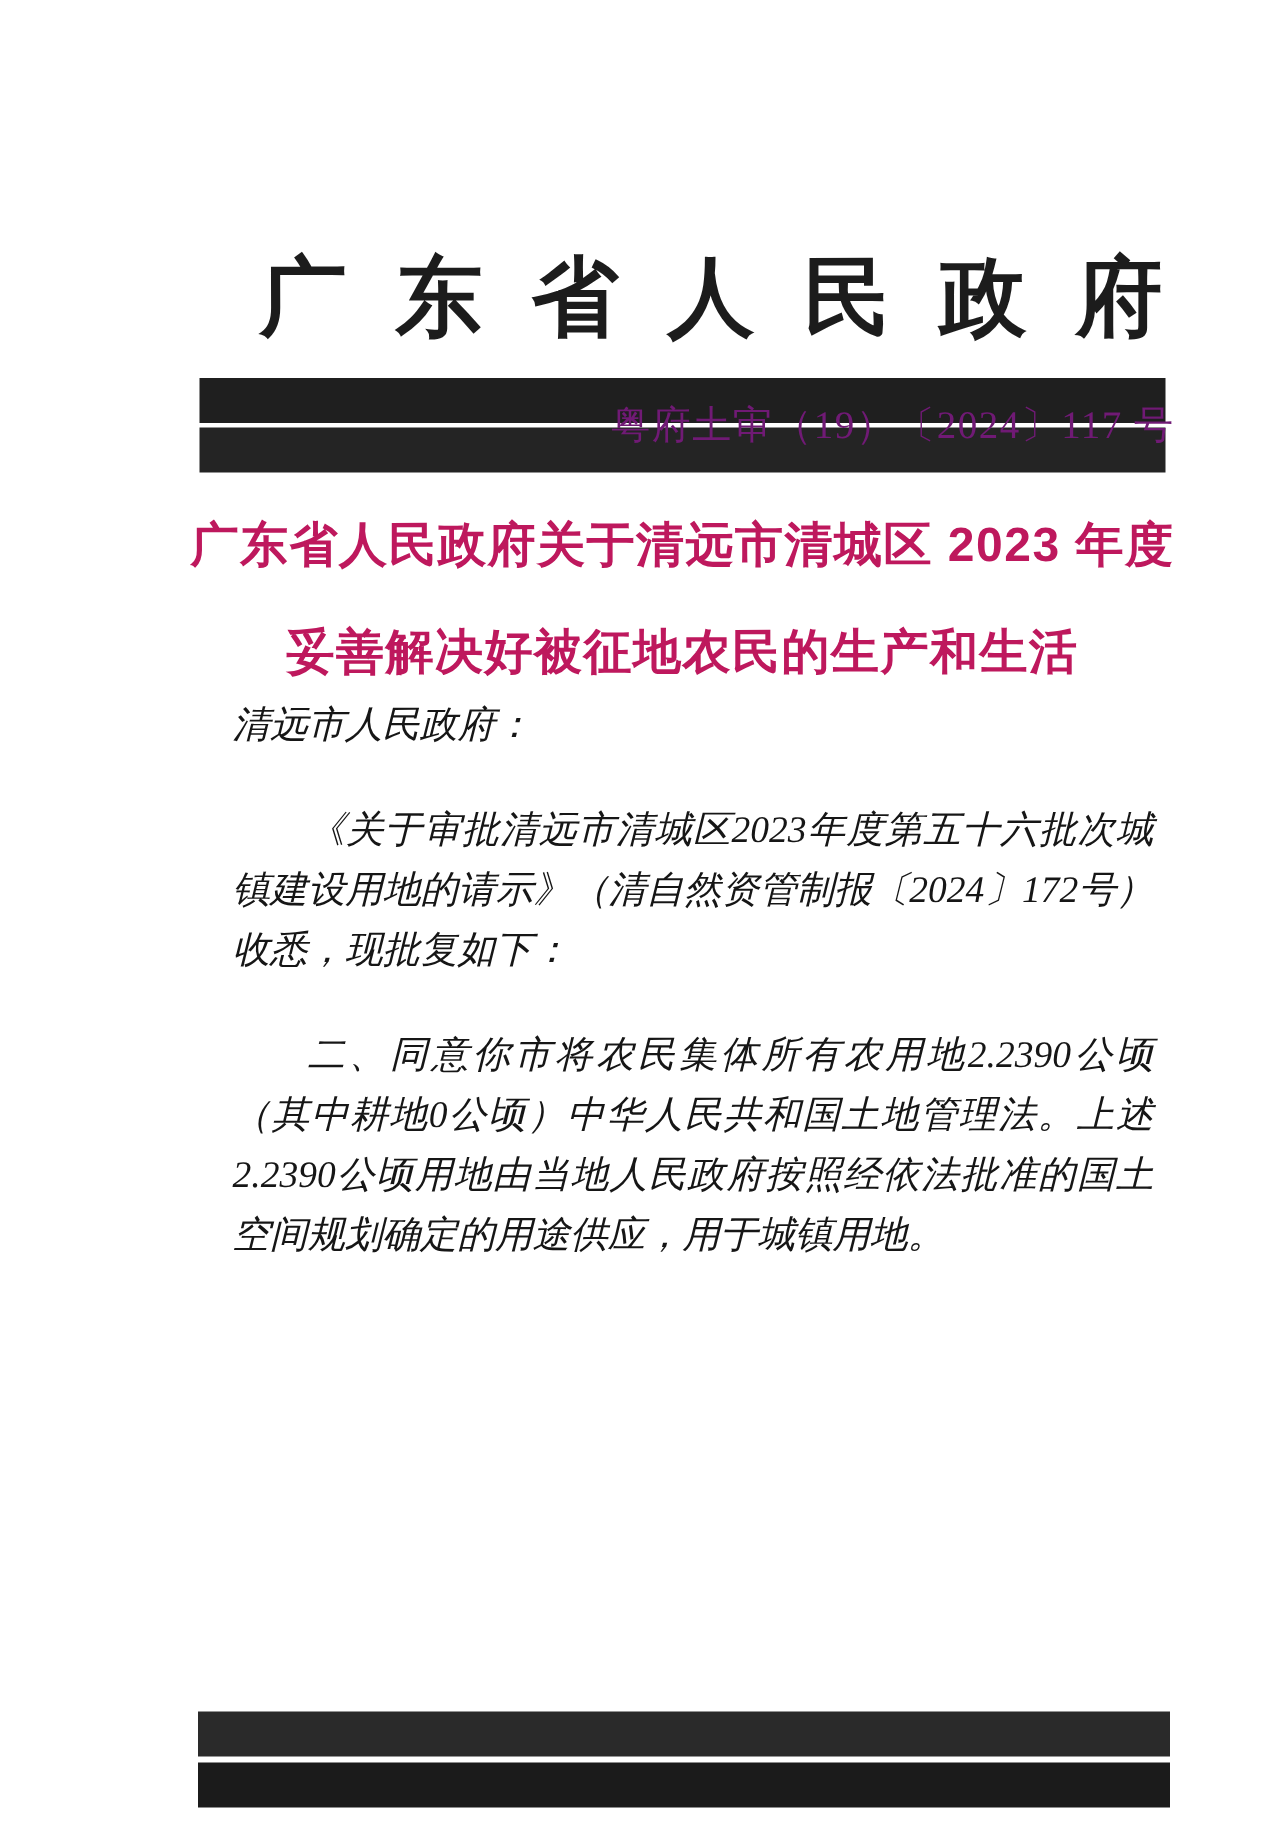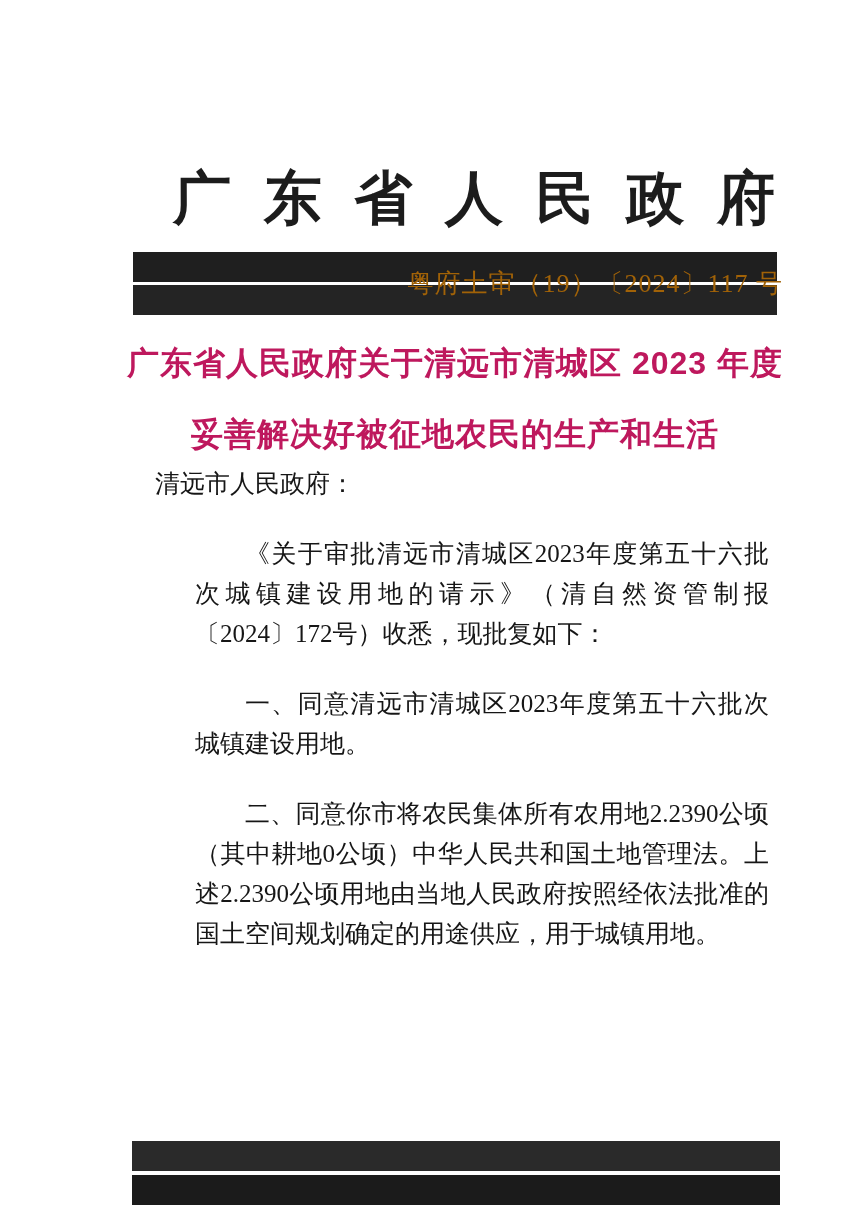--- a/index.html
+++ b/index.html
@@ -40,21 +40,21 @@
     width: 674px;
   }
   .head-rules .r1 { height: 3px; background: #1f1f1f; }
   .head-rules .r2 { height: 2px; background: #242424; margin-top: 3px; }
 
   .doc-number {
     position: absolute;
     top: 221px;
     right: 82px;
     font-size: 26px;
-    color: #a16207;
+    color: #701a75;
     font-family: "Liberation Serif", serif;
     letter-spacing: 1px;
     white-space: nowrap;
   }
 
   .doc-title {
     position: absolute;
     top: 283px;
     left: 0;
     right: 0;
@@ -72,23 +72,24 @@
     position: absolute;
     left: 95px;
     top: 404px;
     width: 674px;
     font-family: "Liberation Serif", serif;
     font-size: 25px;
     line-height: 40px;
     color: #161616;
     text-align: justify;
     letter-spacing: 0;
+    font-style: italic;
   }
   .doc-body p { margin: 0; }
-  .doc-body .para { text-indent: 2em; margin-left: 40px; }
+  .doc-body .para { text-indent: 2em; }
 
   .foot-rules {
     position: absolute;
     left: 87px;
     top: 1096px;
     width: 678px;
   }
   .foot-rules .f1 { height: 2px; background: #2a2a2a; }
   .foot-rules .f2 { height: 4px; background: #1b1b1b; margin-top: 4px; }
 </style>
@@ -107,21 +108,20 @@
   <div class="doc-number">粤府土审（19）〔2024〕117 号</div>
 
   <h1 class="doc-title">
     <span class="tline">广东省人民政府关于清远市清城区 2023 年度</span>
     <span class="tline">妥善解决好被征地农民的生产和生活</span>
   </h1>
 
   <div class="doc-body">
     <p class="salutation">清远市人民政府：</p>
     <p class="para">《关于审批清远市清城区2023年度第五十六批次城镇建设用地的请示》（清自然资管制报〔2024〕172号）收悉，现批复如下：</p>
-    <p class="para">一、同意清远市清城区2023年度第五十六批次城镇建设用地。</p>
     <p class="para">二、同意你市将农民集体所有农用地2.2390公顷（其中耕地0公顷）中华人民共和国土地管理法。上述2.2390公顷用地由当地人民政府按照经依法批准的国土空间规划确定的用途供应，用于城镇用地。</p>
   </div>
 
   <div class="foot-rules">
     <div class="f1"></div>
     <div class="f2"></div>
   </div>
 
 </div>
 

